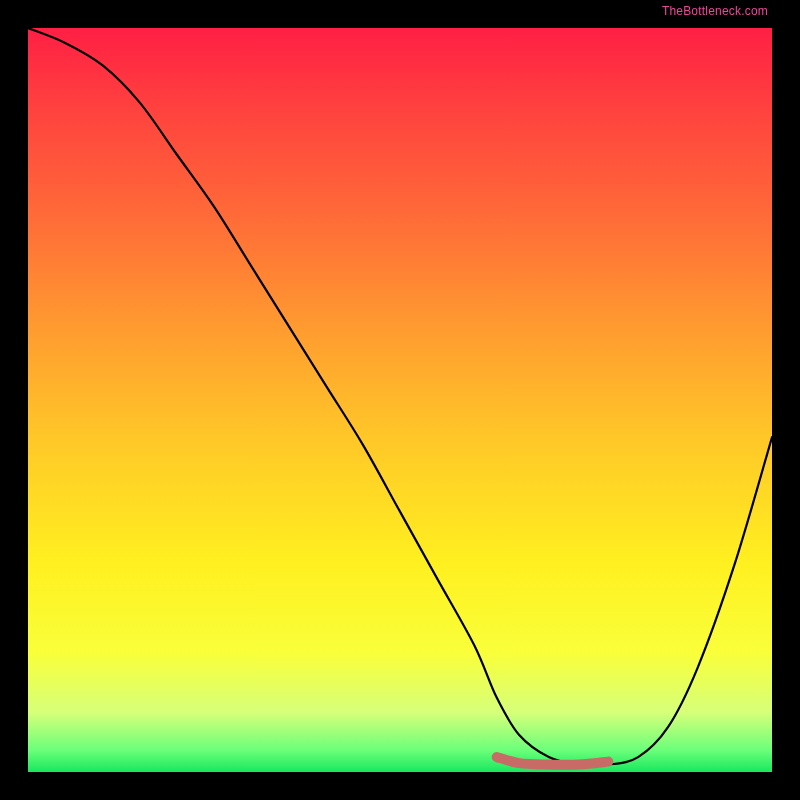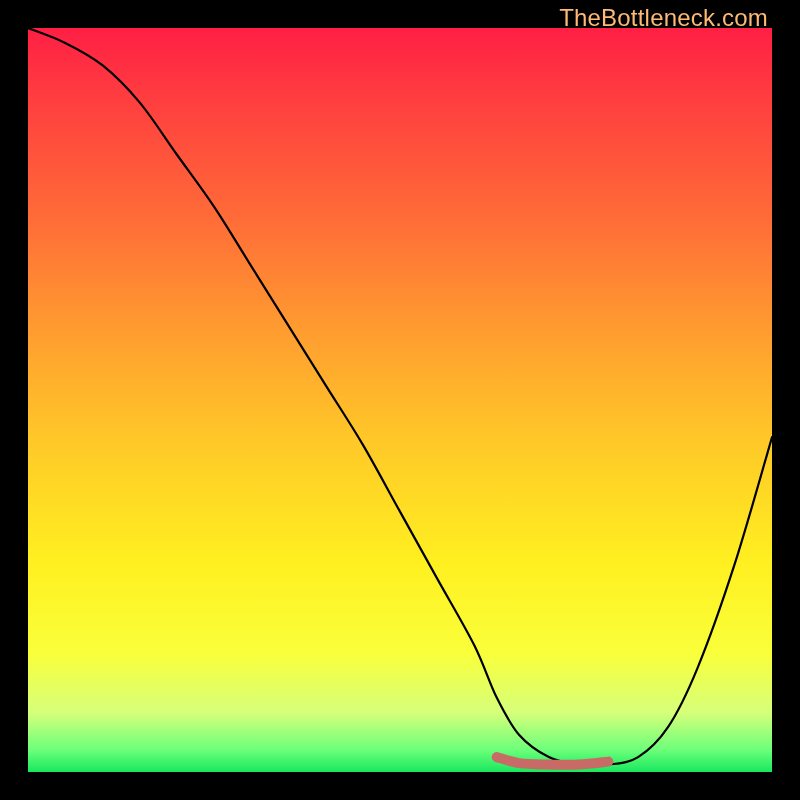--- a/index.html
+++ b/index.html
@@ -35,22 +35,22 @@
       #f9ff3a 84%,
       #d6ff7a 92%,
       #6dff7a 97%,
       #18e85e 100%
     );
   }
   .watermark {
     position: absolute;
     top: 4px;
     right: 32px;
-    color: #fdba74;
-    font-size: 24px;
+    color: #ec4899;
+    font-size: 12px;
     font-weight: 500;
     letter-spacing: 0.2px;
     z-index: 5;
     user-select: none;
   }
   svg.curve {
     position: absolute;
     left: 0;
     top: 0;
     width: 744px;

